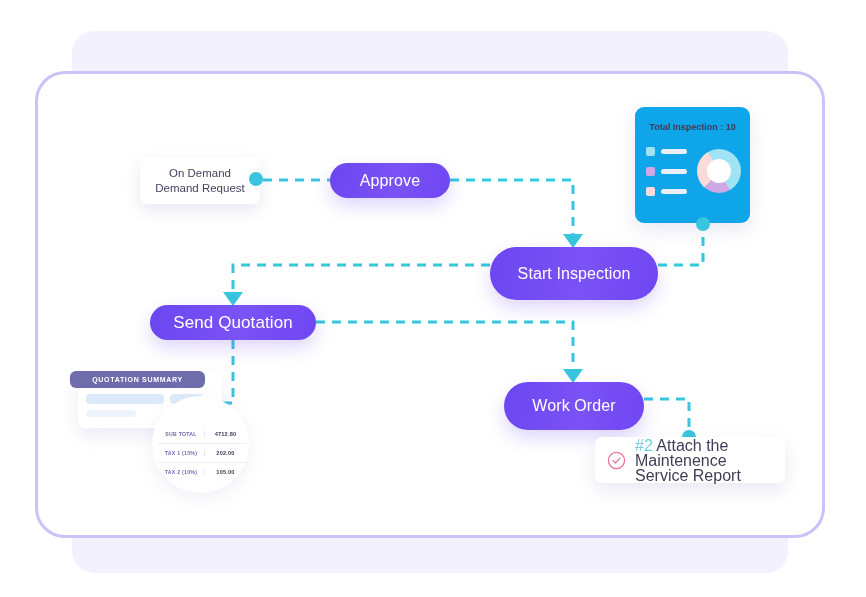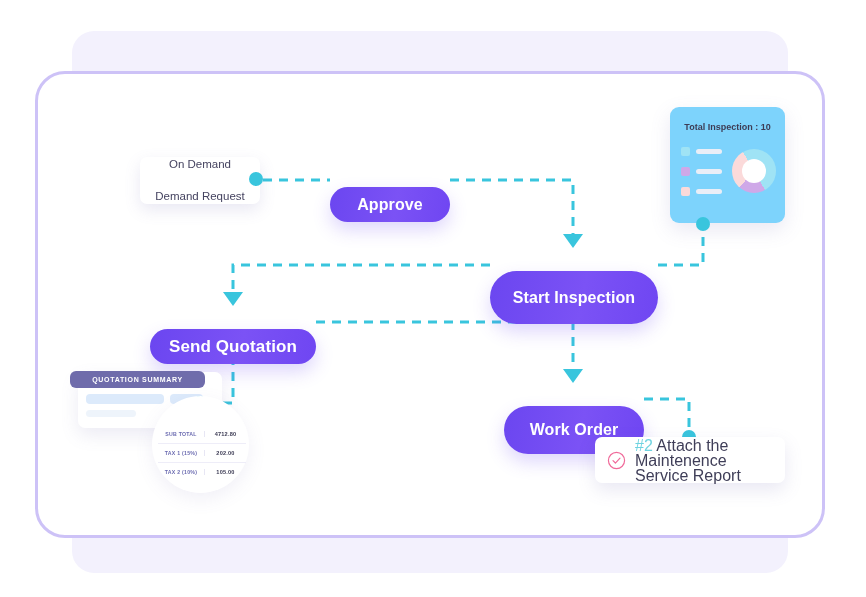--- a/index.html
+++ b/index.html
@@ -33,44 +33,43 @@
   
   #wires{position:absolute;left:0;top:0;width:866px;height:597px;pointer-events:none;}
 
   
   .pill{
     position:absolute;
     display:flex;align-items:center;justify-content:center;
     background:linear-gradient(100deg,#6b46f0 0%,#7b52f5 55%,#6f46f2 100%);
     color:#ffffff;
     border-radius:999px;
-    font-weight:700;
+    font-weight:400;
     letter-spacing:.1px;
     box-shadow:0 8px 18px rgba(107,70,240,.22);
     white-space:nowrap;
-    margin-top:24px;
   }
   #pill-approve{left:330px;top:163px;width:120px;height:35px;font-size:16px;}
   #pill-start{left:490px;top:247px;width:168px;height:53px;font-size:16px;}
   #pill-quote{left:150px;top:305px;width:166px;height:35px;font-size:17px;}
   #pill-work{left:504px;top:382px;width:140px;height:48px;font-size:16px;}
 
   
   #card-ondemand{
     position:absolute;left:140px;top:157px;width:120px;height:47px;
     background:#ffffff;border-radius:7px;
     box-shadow:0 6px 16px rgba(120,110,180,.16);
-    display:flex;flex-direction:column;align-items:center;justify-content:space-between;
+    display:flex;flex-direction:column;align-items:center;justify-content:center;
     color:#454360;font-size:11.5px;line-height:15px;text-align:center;
   }
 
   
   #card-chart{
-    position:absolute;left:670px;top:107px;width:115px;height:116px;
-    background:#7dd3fc;border-radius:9px;
+    position:absolute;left:635px;top:107px;width:115px;height:116px;
+    background:#0ea5e9;border-radius:9px;
     box-shadow:0 7px 20px rgba(120,110,180,.16);
   }
   #chart-title{
     position:absolute;left:0;right:0;top:15px;
     text-align:center;font-size:9px;font-weight:700;color:#3d3c55;
   }
   #chart-legend{position:absolute;left:11px;top:40px;}
   .legend-row{display:flex;align-items:center;margin-bottom:11px;}
   .legend-swatch{width:9px;height:9px;border-radius:2px;margin-right:6px;}
   .legend-bar{width:26px;height:5px;border-radius:3px;background:#eaeef7;}

